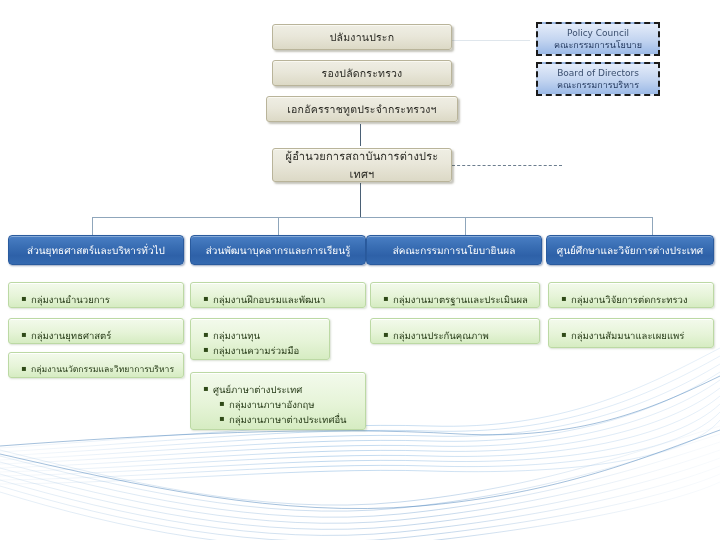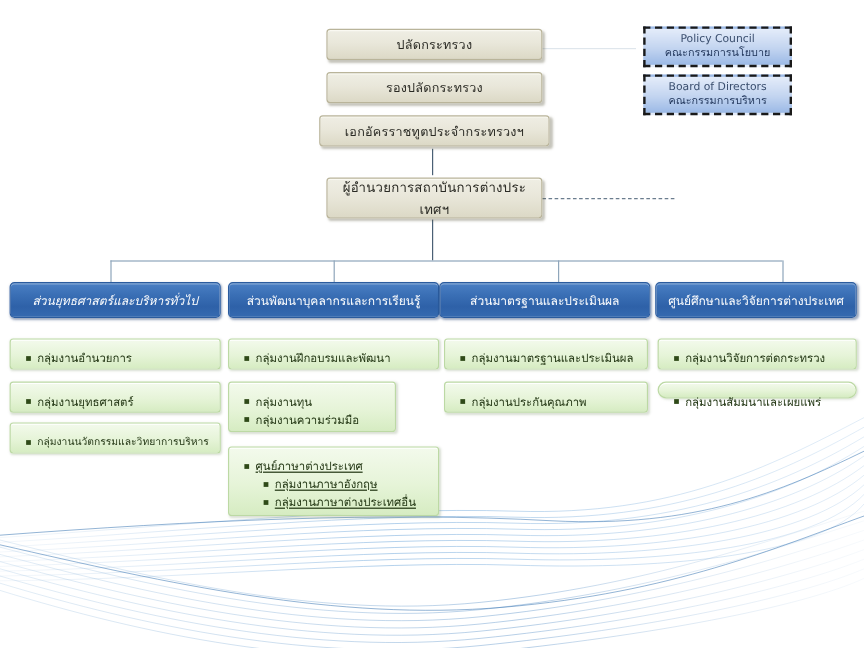--- a/index.html
+++ b/index.html
@@ -146,49 +146,49 @@
   <div class="conn conn-v" style="left:360px;top:183px;height:34px;"></div>
 
   <div class="conn conn-h conn-thin" style="left:92px;top:217px;width:560px;"></div>
 
   <div class="conn conn-v conn-thin" style="left:92px;top:217px;height:18px;"></div>
   <div class="conn conn-v conn-thin" style="left:278px;top:217px;height:18px;"></div>
   <div class="conn conn-v conn-thin" style="left:465px;top:217px;height:18px;"></div>
   <div class="conn conn-v conn-thin" style="left:652px;top:217px;height:18px;"></div>
 
   <div class="beige-box" style="left:272px;top:24px;width:180px;height:26px;">
-    <span>ปลัดกระทรวง</span>
+    <span>ปลัมงานประก</span>
   </div>
   <div class="beige-box" style="left:272px;top:60px;width:180px;height:26px;">
     <span>รองปลัดกระทรวง</span>
   </div>
   <div class="beige-box" style="left:266px;top:96px;width:192px;height:26px;">
     <span>เอกอัครราชทูตประจำกระทรวงฯ</span>
   </div>
   <div class="beige-box" style="left:272px;top:148px;width:180px;height:34px;font-size:11px;">
     <span>ผู้อำนวยการสถาบันการต่างประเทศฯ</span>
   </div>
 
   <div class="blue-dash" style="left:536px;top:22px;width:124px;height:34px;">
     <span class="en">Policy Council</span>
     <span class="th">คณะกรรมการนโยบาย</span>
   </div>
   <div class="blue-dash" style="left:536px;top:62px;width:124px;height:34px;">
     <span class="en">Board of Directors</span>
     <span class="th">คณะกรรมการบริหาร</span>
   </div>
 
-  <div class="div-head" style="left:8px;top:235px;width:176px;height:30px;font-style:italic;">
+  <div class="div-head" style="left:8px;top:235px;width:176px;height:30px;">
     <span>ส่วนยุทธศาสตร์และบริหารทั่วไป</span>
   </div>
   <div class="div-head" style="left:190px;top:235px;width:176px;height:30px;">
     <span>ส่วนพัฒนาบุคลากรและการเรียนรู้</span>
   </div>
   <div class="div-head" style="left:366px;top:235px;width:176px;height:30px;">
-    <span>ส่วนมาตรฐานและประเมินผล</span>
+    <span>ส่คณะกรรมการนโยบายินผล</span>
   </div>
   <div class="div-head" style="left:546px;top:235px;width:168px;height:30px;">
     <span>ศูนย์ศึกษาและวิจัยการต่างประเทศ</span>
   </div>
 
   <div class="unit-box" style="left:8px;top:282px;width:176px;height:26px;">
     <ul>
       <li>กลุ่มงานอำนวยการ</li>
     </ul>
   </div>
@@ -207,21 +207,21 @@
     <ul>
       <li>กลุ่มงานฝึกอบรมและพัฒนา</li>
     </ul>
   </div>
   <div class="unit-box" style="left:190px;top:318px;width:140px;height:42px;">
     <ul>
       <li>กลุ่มงานทุน</li>
       <li>กลุ่มงานความร่วมมือ</li>
     </ul>
   </div>
-  <div class="unit-box" style="left:190px;top:372px;width:176px;height:58px;text-decoration:underline;">
+  <div class="unit-box" style="left:190px;top:372px;width:176px;height:58px;">
     <ul>
       <li>ศูนย์ภาษาต่างประเทศ</li>
       <li class="sub">กลุ่มงานภาษาอังกฤษ</li>
       <li class="sub">กลุ่มงานภาษาต่างประเทศอื่น</li>
     </ul>
   </div>
 
   <div class="unit-box" style="left:370px;top:282px;width:170px;height:26px;">
     <ul>
       <li>กลุ่มงานมาตรฐานและประเมินผล</li>
@@ -231,19 +231,19 @@
     <ul>
       <li>กลุ่มงานประกันคุณภาพ</li>
     </ul>
   </div>
 
   <div class="unit-box" style="left:548px;top:282px;width:166px;height:26px;">
     <ul>
       <li>กลุ่มงานวิจัยการต่ดกระทรวง</li>
     </ul>
   </div>
-  <div class="unit-box" style="left:548px;top:318px;width:166px;height:14px;border-radius:12px;">
+  <div class="unit-box" style="left:548px;top:318px;width:166px;height:30px;">
     <ul>
       <li>กลุ่มงานสัมมนาและเผยแพร่</li>
     </ul>
   </div>
 
 </div>
 
 </body></html>

